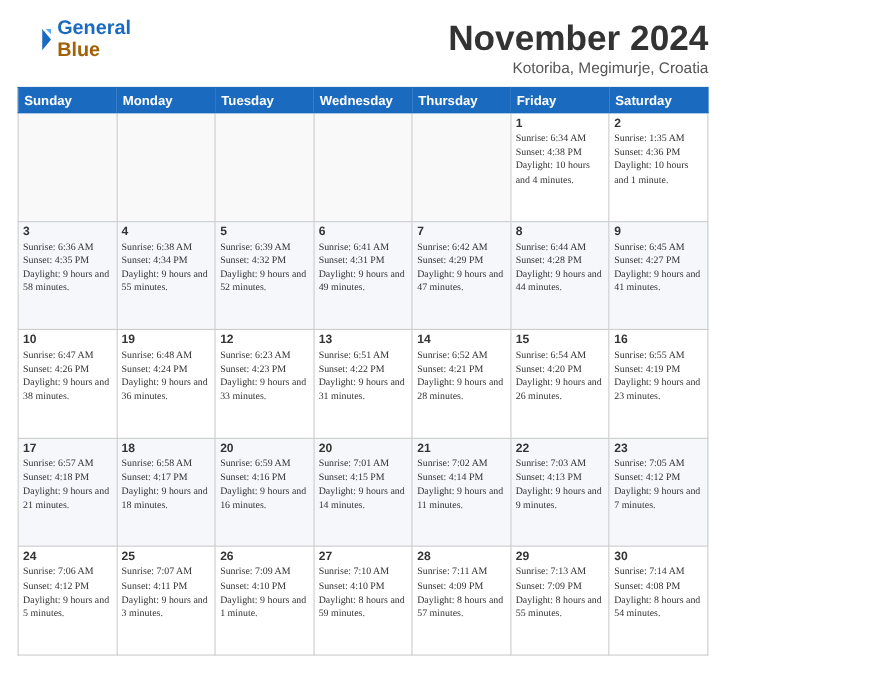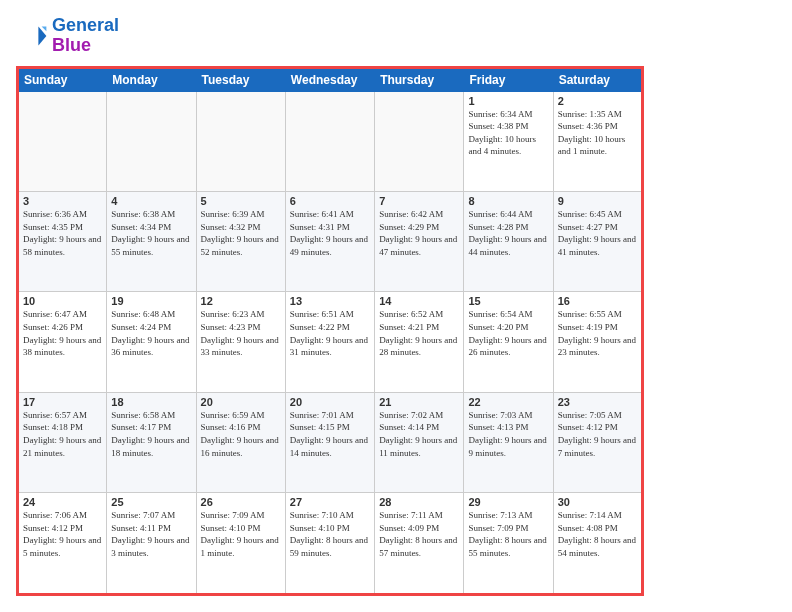--- a/index.html
+++ b/index.html
@@ -48,21 +48,21 @@
       font-size: 32px;
       font-weight: bold;
       color: #333;
     }
     .subtitle {
       font-size: 14px;
       color: #555;
     }
     .calendar {
       flex: 1;
-      border: 3px solid #ef4444;
+      border: 1px solid #ef4444;
       border-collapse: collapse;
       width: 100%;
       table-layout: fixed;
     }
     .calendar th {
       background: #1a6abf;
       color: #fff;
       font-size: 12px;
       font-weight: bold;
       padding: 4px 5px;
@@ -104,22 +104,26 @@
 
 <div class="page">
   <div class="header">
     <div class="logo">
       <svg class="logo-icon" viewBox="0 0 40 40">
         <polygon points="28,8 38,20 28,32" fill="#1a6abf"></polygon>
         <polygon points="32,8 38,14 38,8" fill="#5aacee"></polygon>
       </svg>
       <div class="logo-text">
         <div><span>General</span></div>
-        <div><span style="color:#a21caf">Blue</span></div>
+        <div><span style="color:#a16207">Blue</span></div>
       </div>
+    </div>
+    <div class="title-block">
+      <div class="month-title">November 2024</div>
+      <div class="subtitle">Kotoriba, Megimurje, Croatia</div>
     </div>
   </div>
 
   <table class="calendar">
     <thead>
       <tr>
         <th>Sunday</th>
         <th>Monday</th>
         <th>Tuesday</th>
         <th>Wednesday</th>

